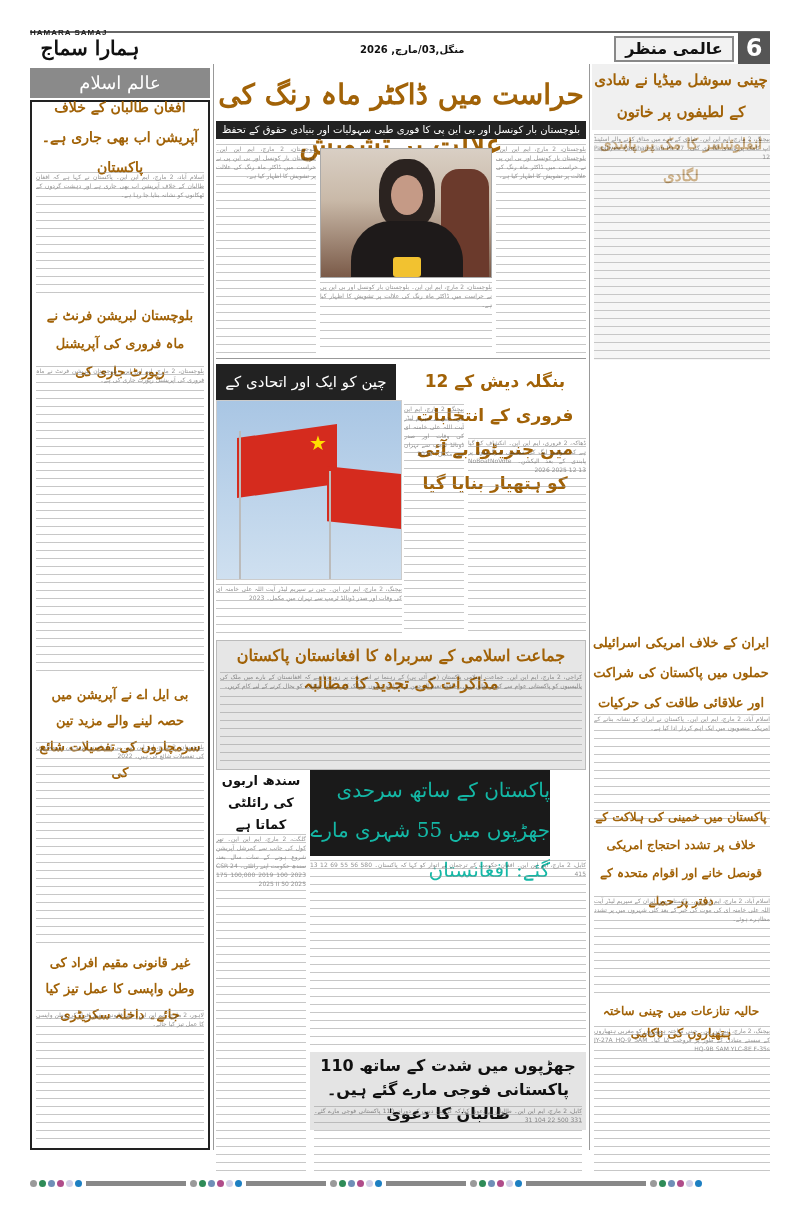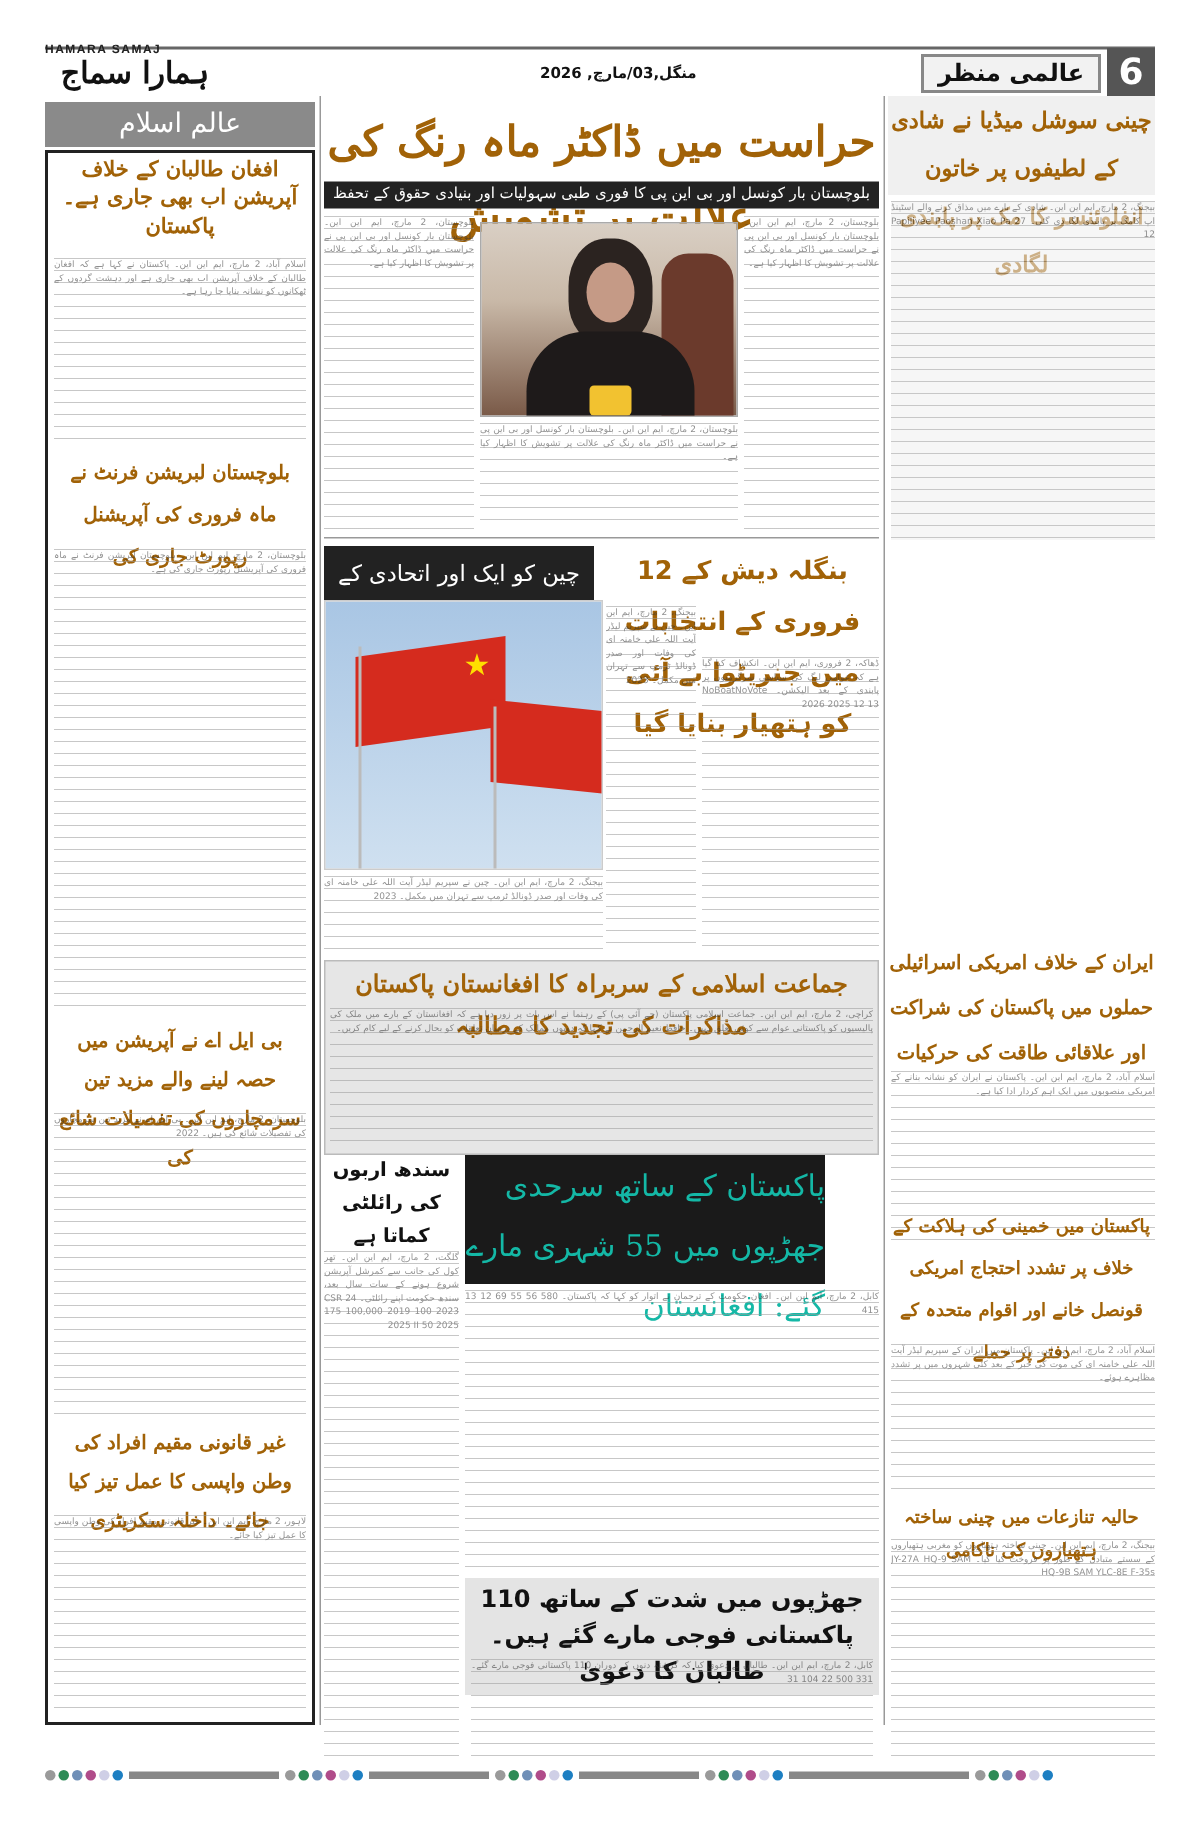--- a/index.html
+++ b/index.html
@@ -48,21 +48,21 @@
   .sindh-head { left: 216px; top: 770px; width: 90px; height: 60px; font-size: 13px; line-height: 22px; font-weight: bold; }
   .border-bar { left: 310px; top: 770px; width: 240px; height: 86px; background: #1a1a1a; color: #14b8a6; font-size: 20px; line-height: 40px; font-family: "DejaVu Serif", serif; text-align: right; }
 
   .clash-box { left: 310px; top: 1052px; width: 276px; height: 78px; background: #e4e4e4; }
   .clash-head { left: 314px; top: 1054px; width: 268px; height: 50px; font-size: 16px; line-height: 24px; font-weight: bold; }
 
   .right-head2 { left: 592px; top: 628px; width: 178px; height: 66px; font-size: 13px; line-height: 30px; }
   .right-head3 { left: 592px; top: 803px; width: 178px; height: 60px; font-size: 12px; line-height: 28px; }
   .right-head4 { left: 592px; top: 1000px; width: 178px; height: 22px; font-size: 12px; line-height: 22px; }
 
-  .left-h1 { left: 36px; top: 104px; width: 168px; height: 64px; font-size: 14px; line-height: 19px; }
+  .left-h1 { left: 36px; top: 92px; width: 168px; height: 64px; font-size: 14px; line-height: 30px; }
   .left-h2 { left: 36px; top: 302px; width: 168px; height: 60px; font-size: 13px; line-height: 28px; }
   .left-h3 { left: 36px; top: 682px; width: 168px; height: 56px; font-size: 13px; line-height: 26px; }
   .left-h4 { left: 36px; top: 950px; width: 168px; height: 56px; font-size: 13px; line-height: 26px; }
 
   .vrule { width: 1px; background: #999; }
   .hrule { height: 1px; background: #999; }
 
   
   .footer { left: 30px; top: 1180px; width: 740px; height: 8px; }
   .seg { position:absolute; top:1px; height:5px; background:#888; }

